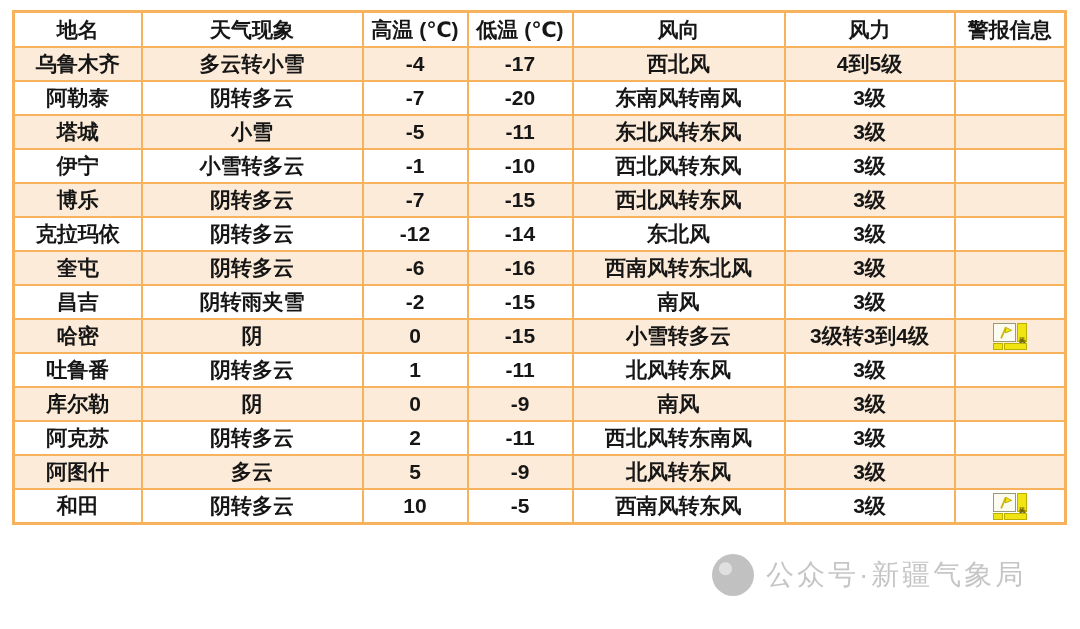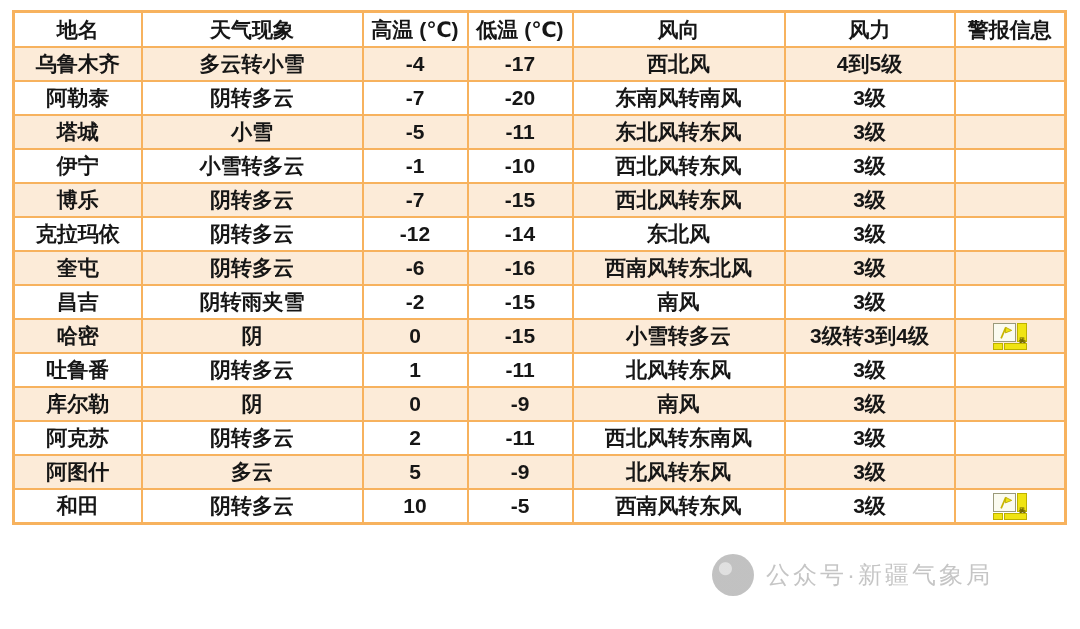--- a/index.html
+++ b/index.html
@@ -50,21 +50,21 @@
     position:absolute;left:712px;top:554px;z-index:5;
     display:flex;align-items:center;gap:12px;
     opacity:0.55;pointer-events:none;
   }
   .wm-logo{
     width:42px;height:42px;border-radius:50%;
     background:radial-gradient(circle at 32% 35%, #c6c6c6 0 6px, #8f8f8f 7px);
     flex:0 0 auto;
   }
   .wm-text{
-    color:#979797;font-size:24px;font-weight:400;letter-spacing:3px;white-space:nowrap;
+    color:#979797;font-size:28px;font-weight:400;letter-spacing:3px;white-space:nowrap;
   }
 </style>
 </head>
 <body>
 
 <div class="table-wrap">
   <table class="weather">
     <colgroup>
       <col style="width:128px">
         <col style="width:221px">

